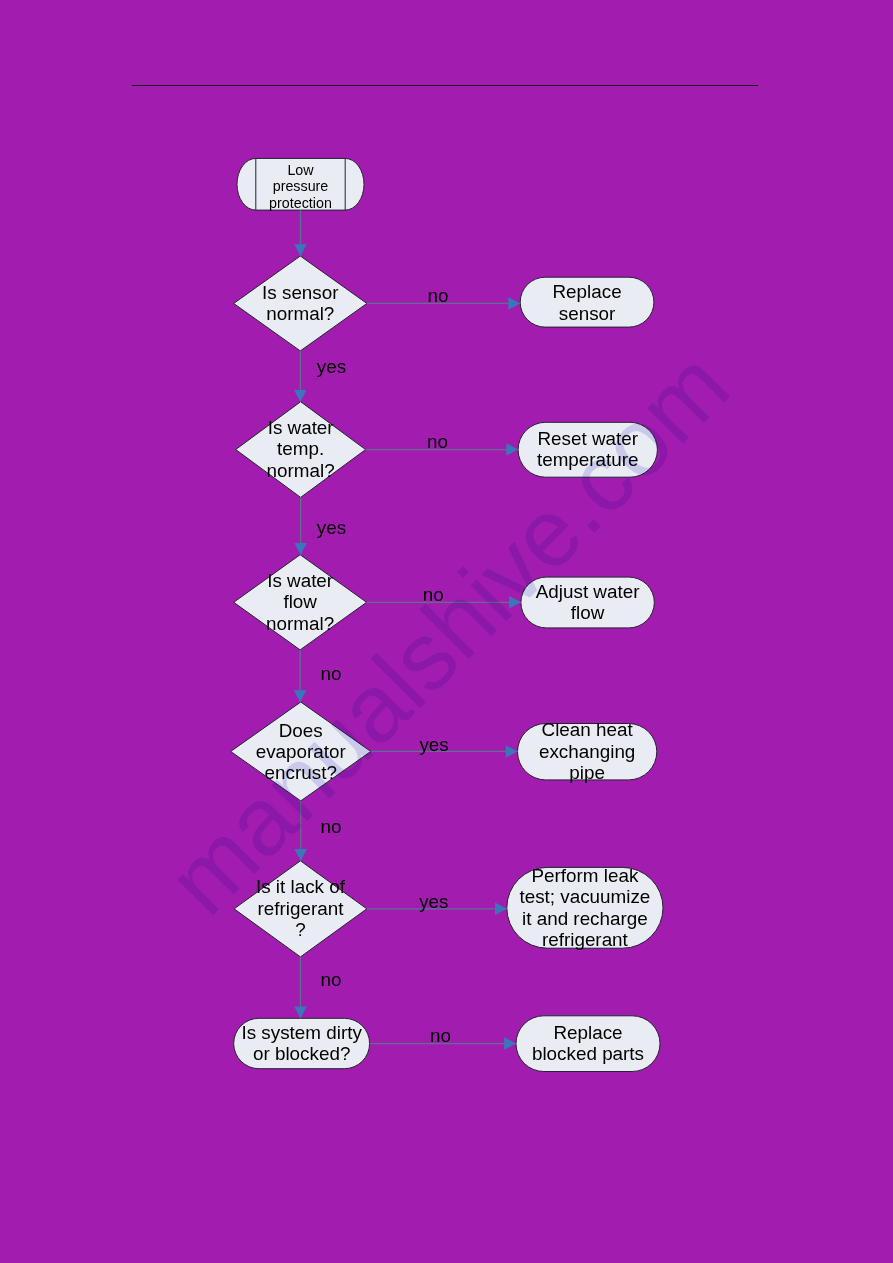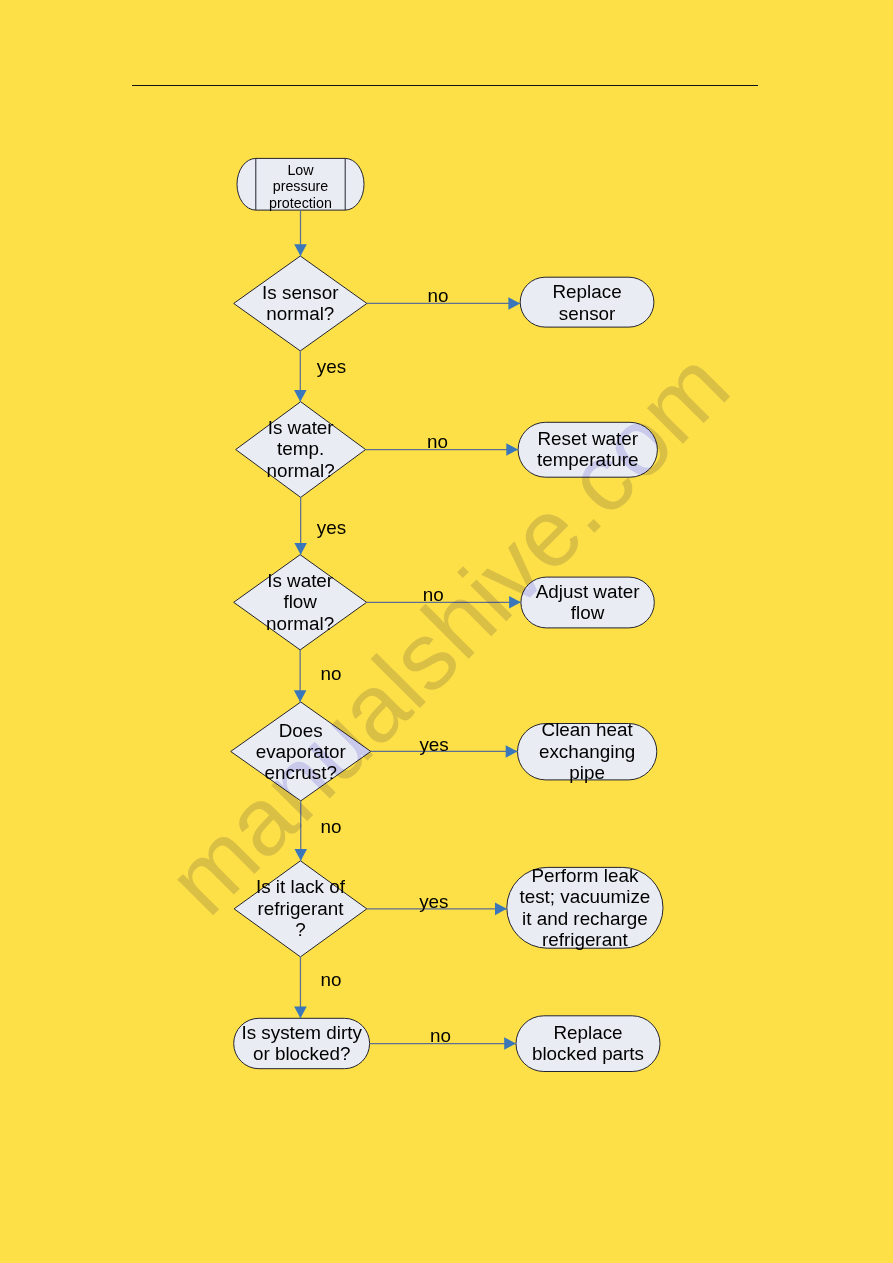--- a/index.html
+++ b/index.html
@@ -1,19 +1,19 @@
 <!DOCTYPE html>
 <html><head>
 <meta charset="utf-8">
 <title>Low pressure protection flowchart</title>
 <style>
   html,body{margin:0;padding:0;background:#fff;}
   body{width:893px;height:1263px;overflow:hidden;background:#fff;
        font-family:"Liberation Sans",sans-serif;}
-  #page{position:relative;width:893px;height:1263px;background:#fde047;}
+  #page{position:relative;width:893px;height:1263px;background:#a21caf;}
   #hrule{position:absolute;left:132px;top:84.8px;width:626px;height:1.4px;background:#121212;}
   svg{position:absolute;left:0;top:0;display:block;}
   .shape{fill:#e9ecf3;stroke:#23232f;stroke-width:1;}
   .inner-line{stroke:#23232f;stroke-width:1;fill:none;}
   .lbl{font-family:"Liberation Sans",sans-serif;fill:#000;text-anchor:middle;}
   svg#flow{will-change:transform;}
   svg#wm-layer{mix-blend-mode:multiply;will-change:transform;}
   .conn{stroke:#5d7092;stroke-width:1.25;fill:none;}
   .head{fill:#3a77ba;stroke:none;}
   .wm{fill:#dcdaf7;font-family:"Liberation Sans",sans-serif;font-size:95.8px;}

